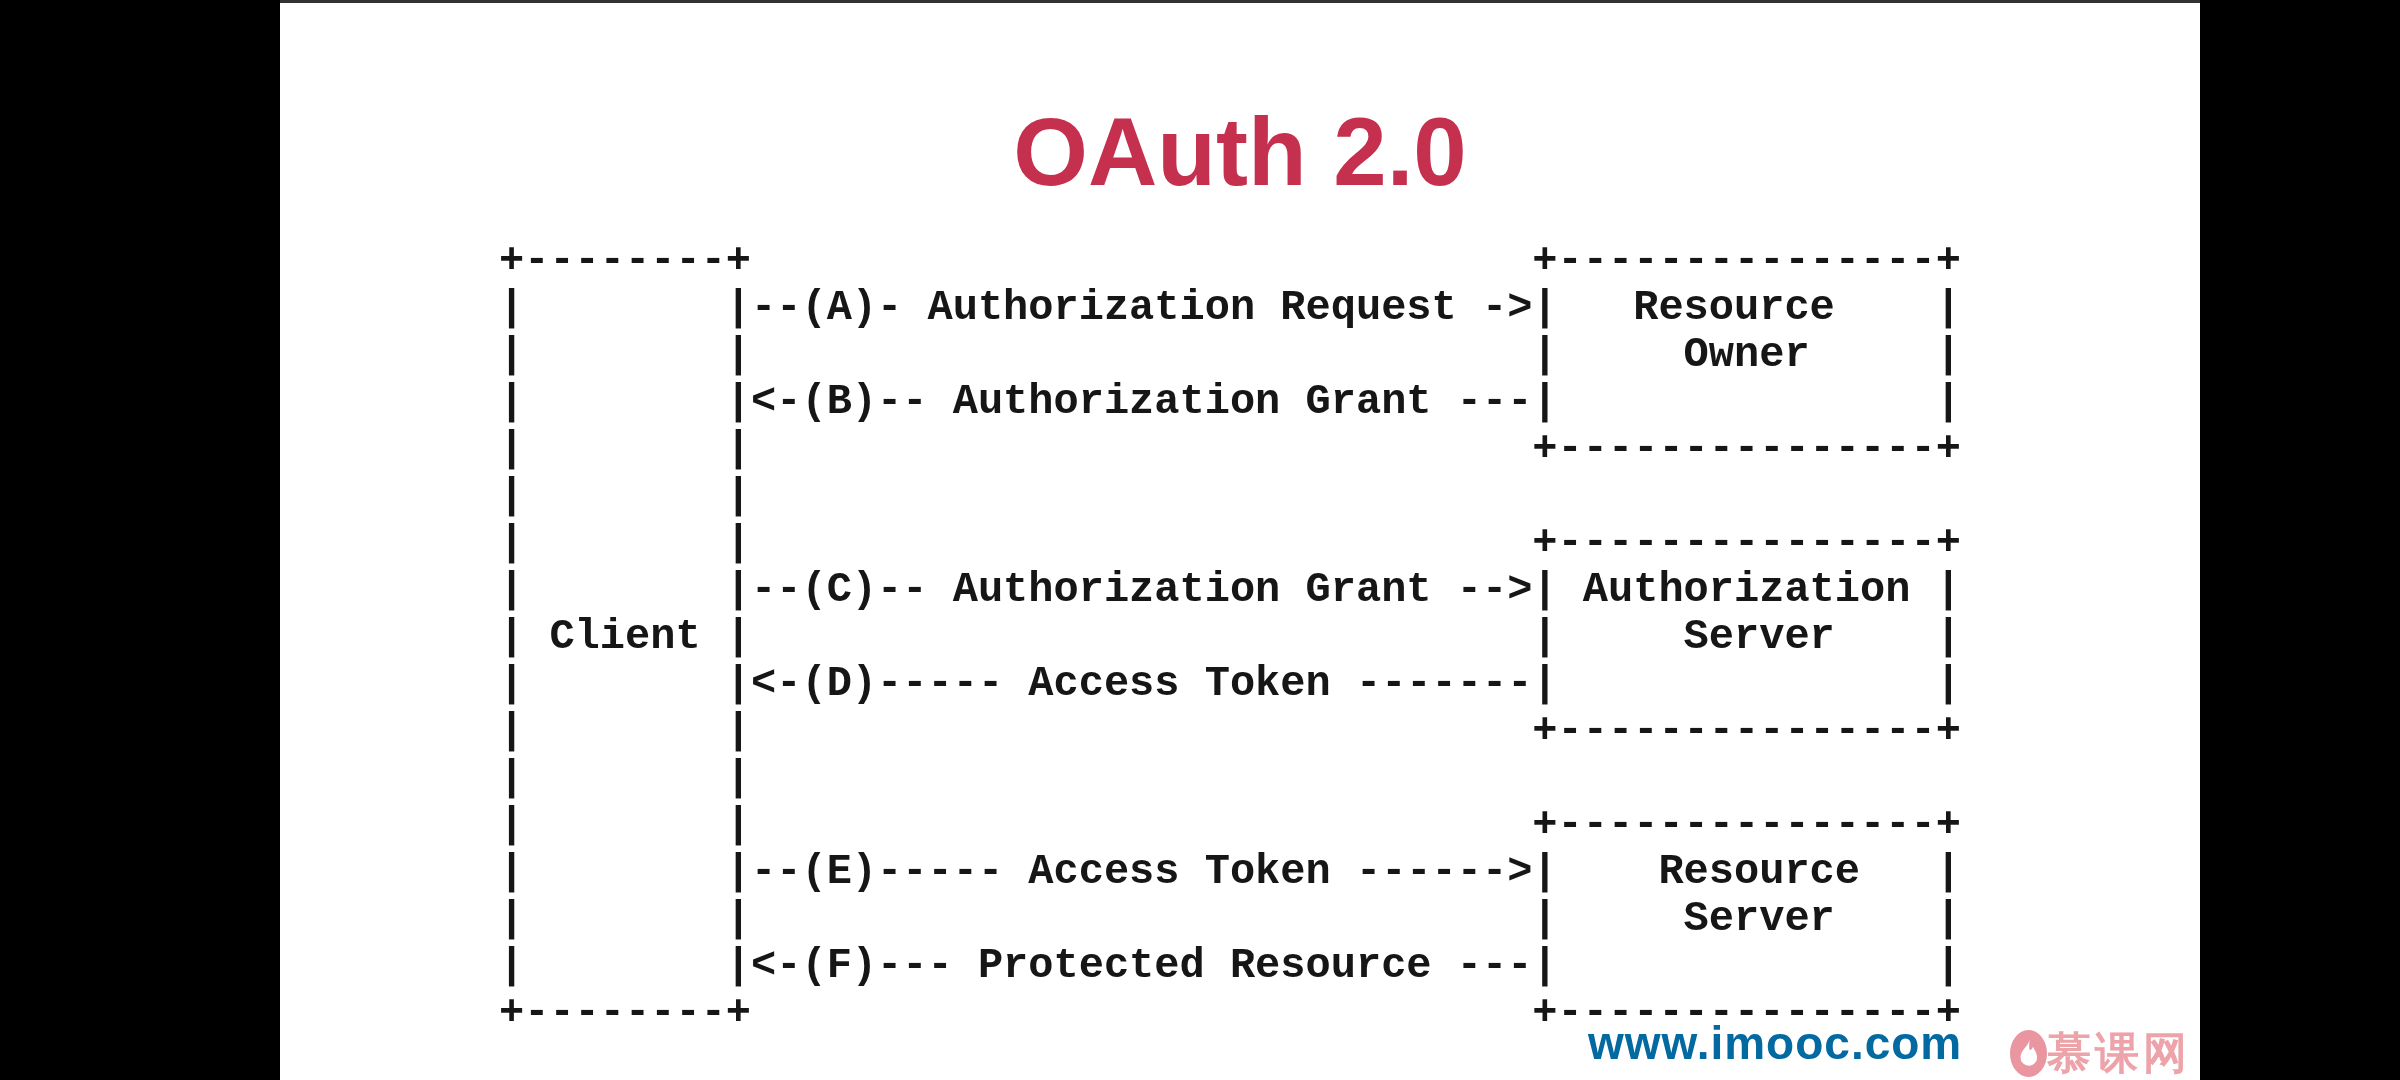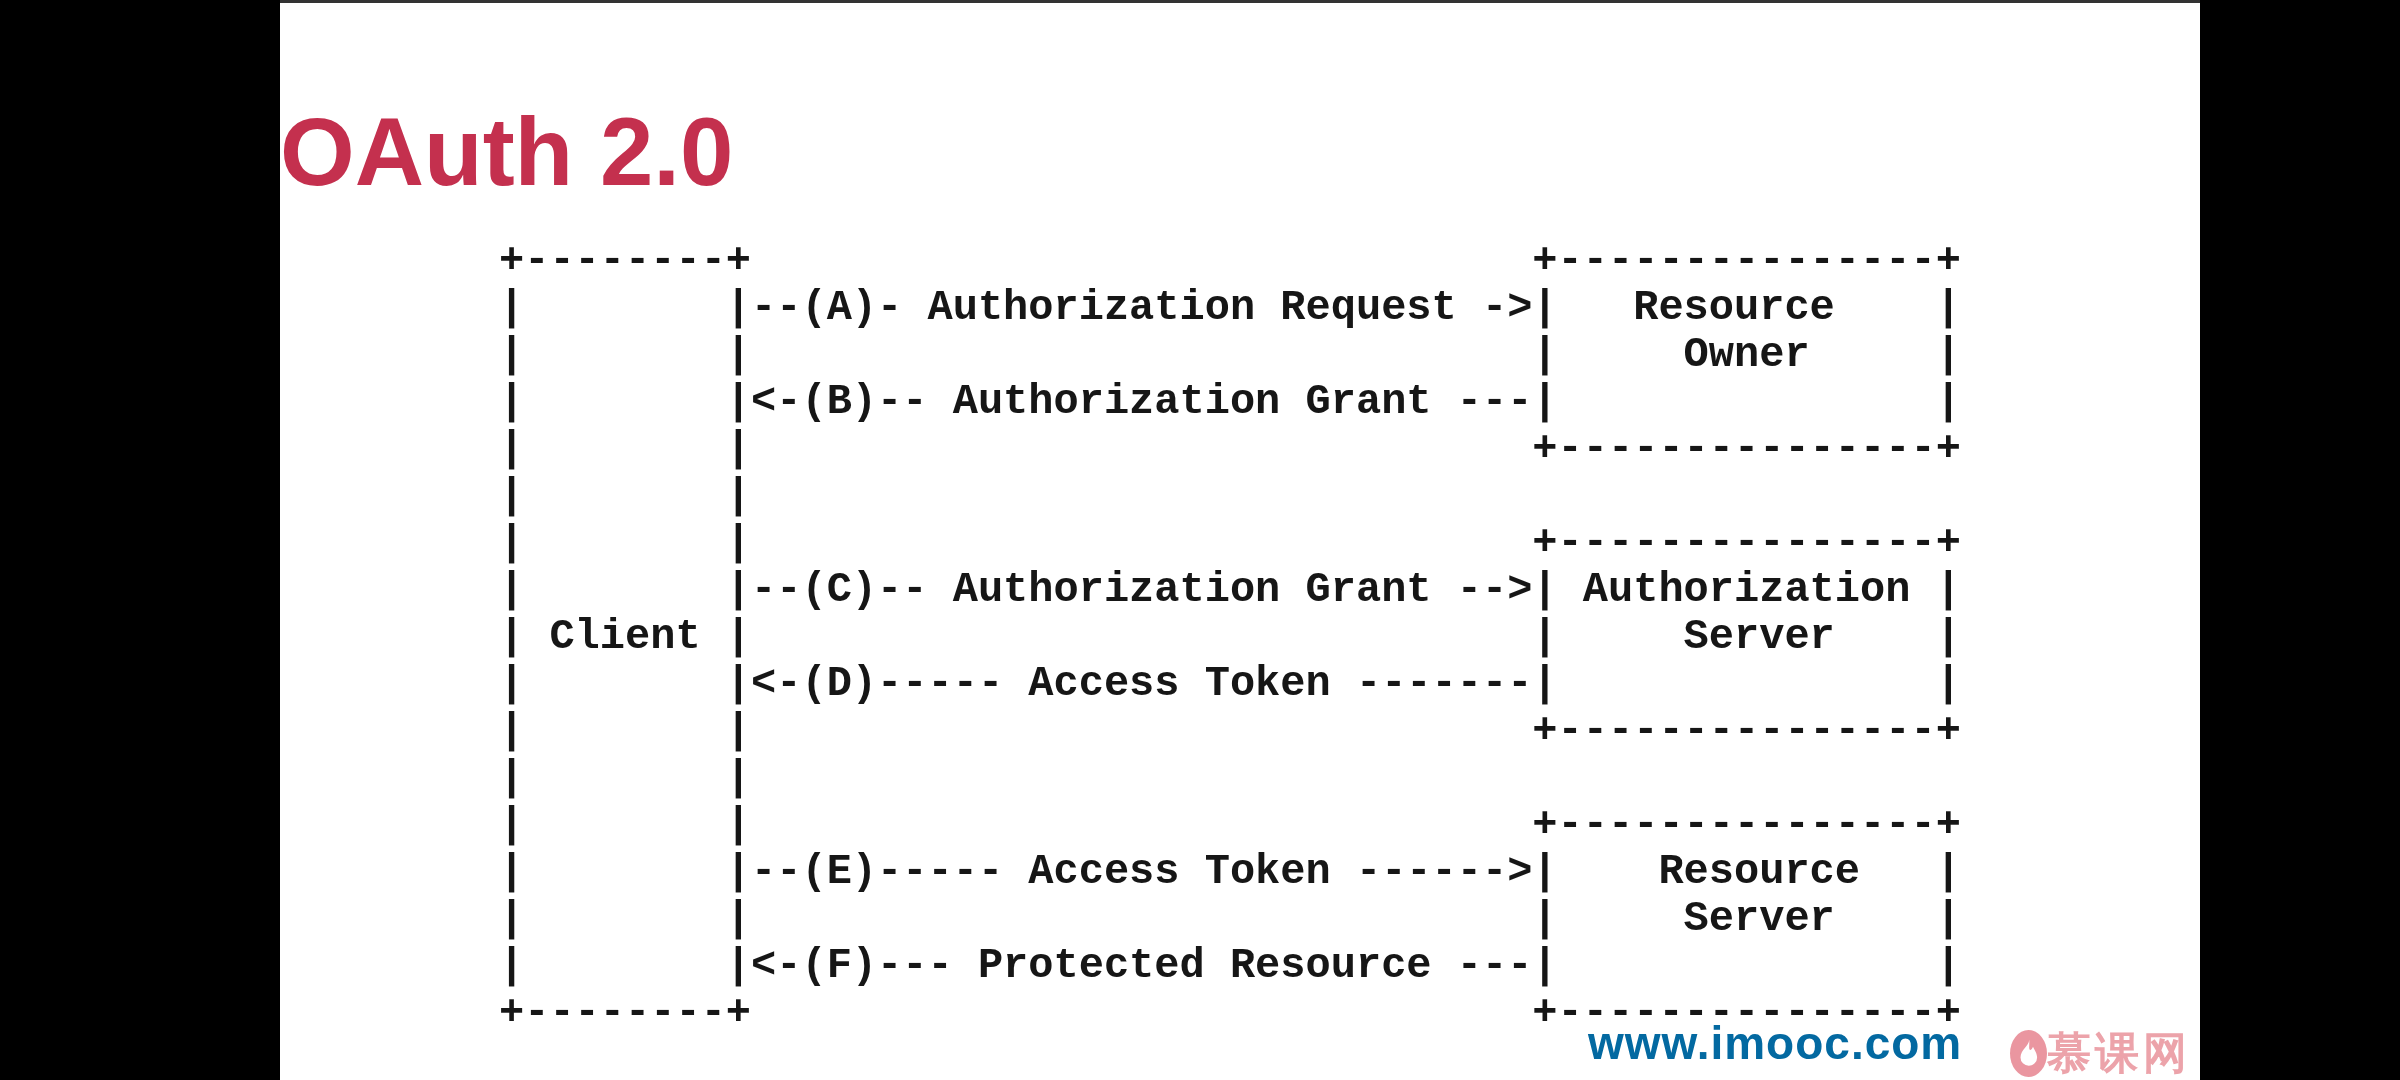--- a/index.html
+++ b/index.html
@@ -36,20 +36,21 @@
     left: 0; top: 0;
     width: 100%; height: 3px;
     background: rgba(0,0,0,0.8);
   }
   .title {
     position: absolute;
     left: 0;
     top: 101px;
     width: 100%;
     margin: 0;
+    text-align: center;
     font-size: 96px;
     line-height: 102px;
     font-weight: bold;
     color: #c4304e;
   }
   .ascii {
     position: absolute;
     left: 219px;
     top: 238px;
     margin: 0;

